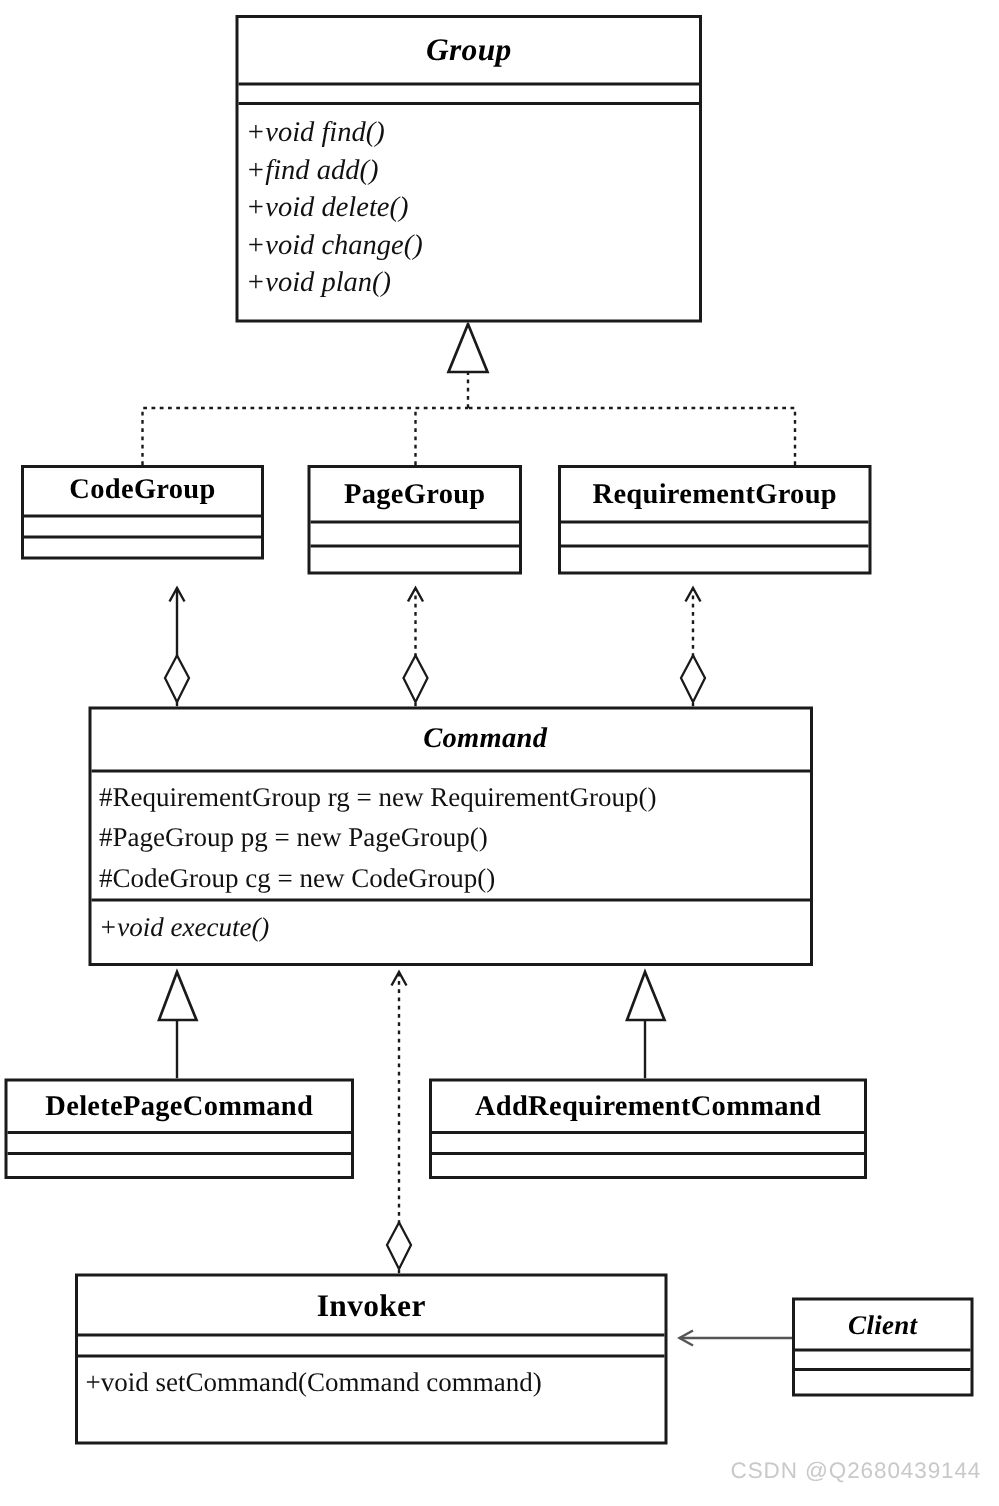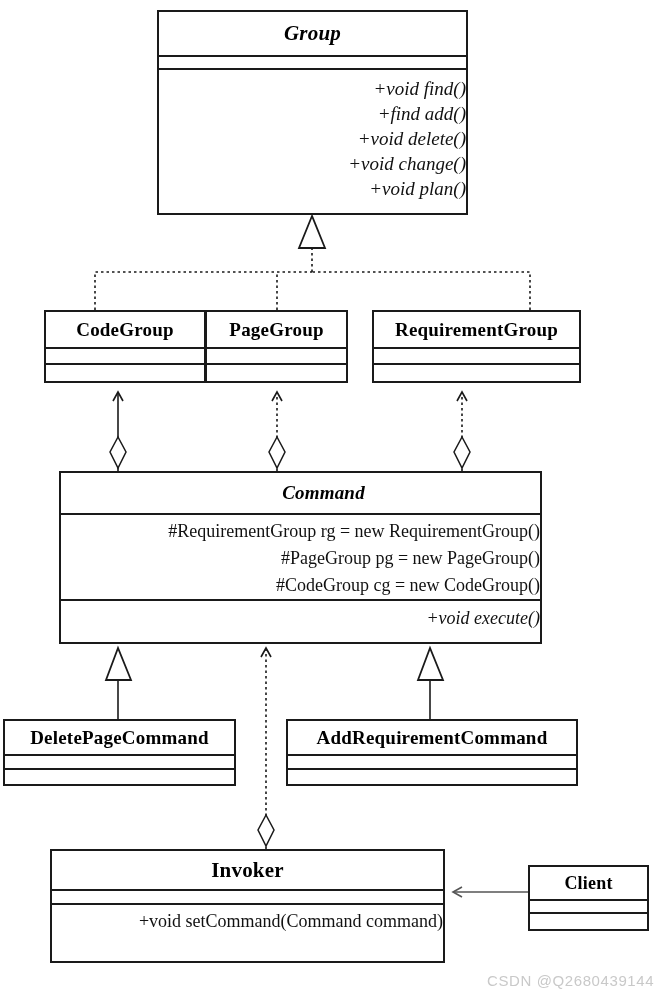--- a/index.html
+++ b/index.html
@@ -48,36 +48,35 @@
     border-top: 2px solid #1a1a1a;
   }
   .uml-compartment {
     box-sizing: border-box;
     overflow: hidden;
   }
   .uml-member {
     color: #111111;
     white-space: nowrap;
     padding-left: 5px;
-    text-align: right;
   }
   .uml-member.italic {
     font-style: italic;
   }
   .watermark {
     position: absolute;
     color: #c9c9c9;
     font-family: "Liberation Sans", "DejaVu Sans", sans-serif;
     white-space: nowrap;
     letter-spacing: 0.6px;
   }
 
   
   #box-group      { left:157px; top:10px;  width:311px; height:205px; }
-  #box-codegroup  { left:14px;  top:310px; width:162px; height:73px;margin-left:30px; }
+  #box-codegroup  { left:14px;  top:310px; width:162px; height:63px; }
   #box-pagegroup  { left:205px; top:310px; width:143px; height:73px; }
   #box-reqgroup   { left:372px; top:310px; width:209px; height:73px; }
   #box-command    { left:59px;  top:471px; width:483px; height:173px; }
   #box-deletepage { left:3px;   top:719px; width:233px; height:67px; }
   #box-addreq     { left:286px; top:719px; width:292px; height:67px; }
   #box-invoker    { left:50px;  top:849px; width:395px; height:114px; }
   #box-client     { left:528px; top:865px; width:121px; height:66px; }
 
   #box-group .uml-name      { height:43px; font-size:21px; }
   #box-group .c-attrs       { height:13px; }
@@ -96,21 +95,21 @@
 
   #box-deletepage .uml-name, #box-addreq .uml-name { height:33px; font-size:19px; }
   #box-deletepage .c-attrs, #box-addreq .c-attrs   { height:14px; }
   #box-deletepage .c-methods, #box-addreq .c-methods { height:14px; }
 
   #box-invoker .uml-name    { height:38px; font-size:21px; }
   #box-invoker .c-attrs     { height:14px; }
   #box-invoker .c-methods   { padding-top:3px; }
   #box-invoker .c-methods .uml-member { font-size:18px; line-height:26px; }
 
-  #box-client .uml-name     { height:32px; font-size:18px; }
+  #box-client .uml-name     { height:32px; font-size:18px;font-style:italic; }
   #box-client .c-attrs      { height:13px; }
   #box-client .c-methods    { height:13px; }
 
   .watermark#csdn-watermark { left:487px; top:972px; font-size:15px; }
 </style>
 </head>
 <body>
 
 <div id="canvas">
 

